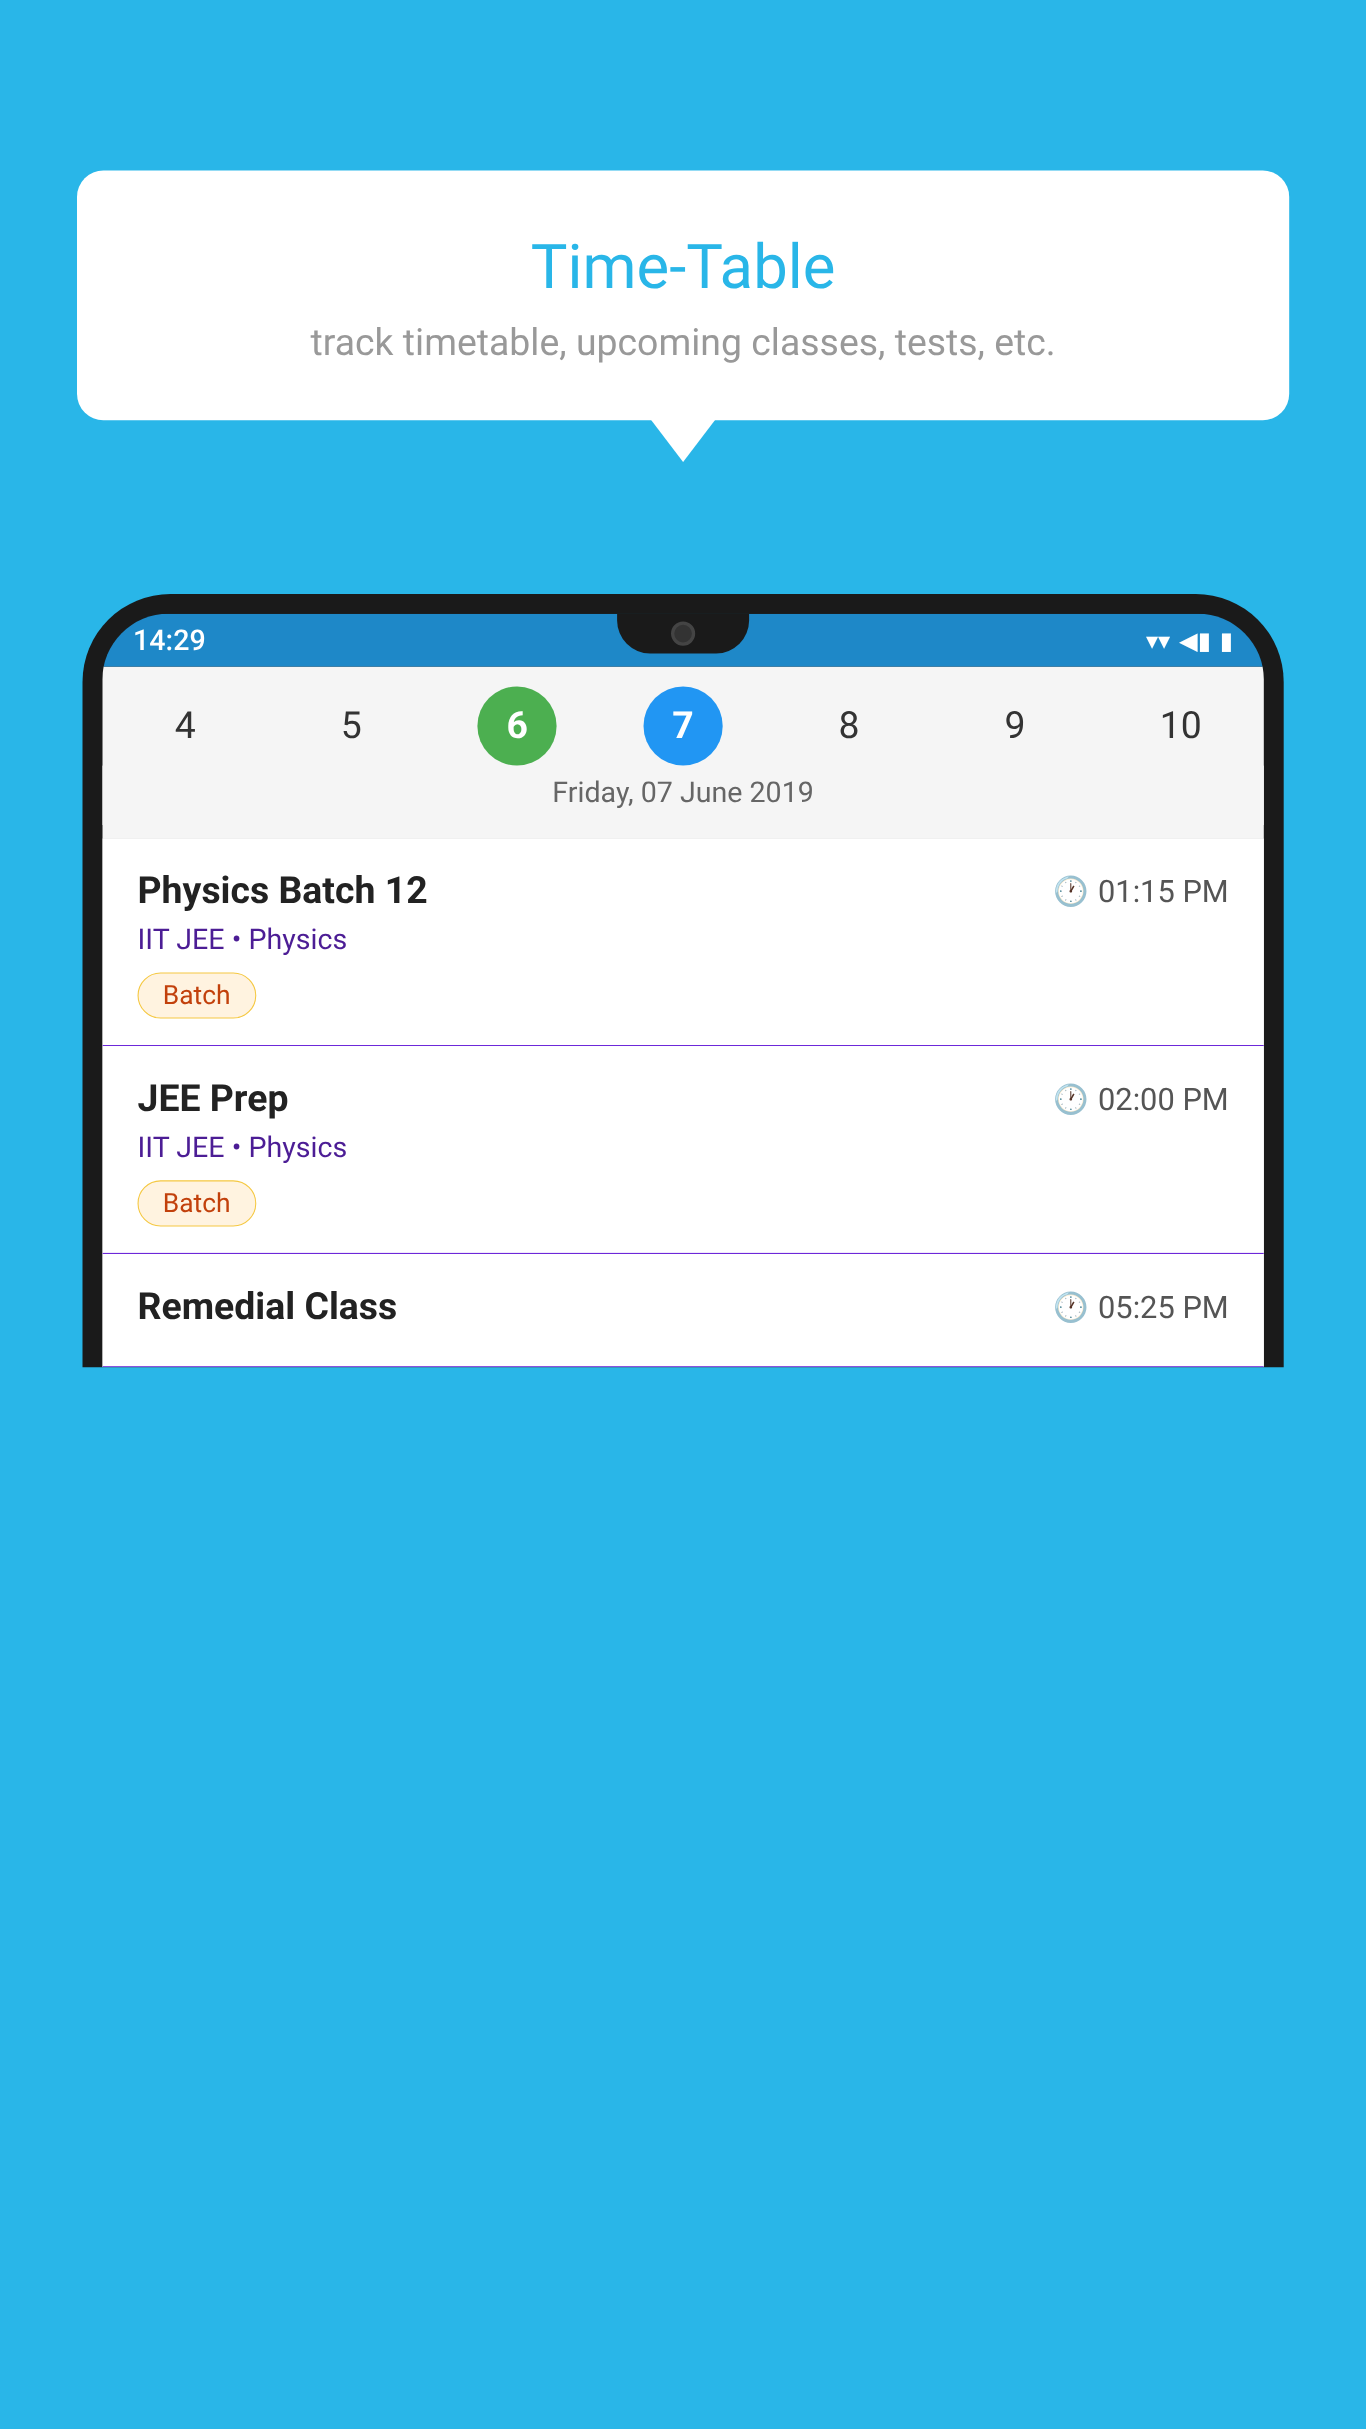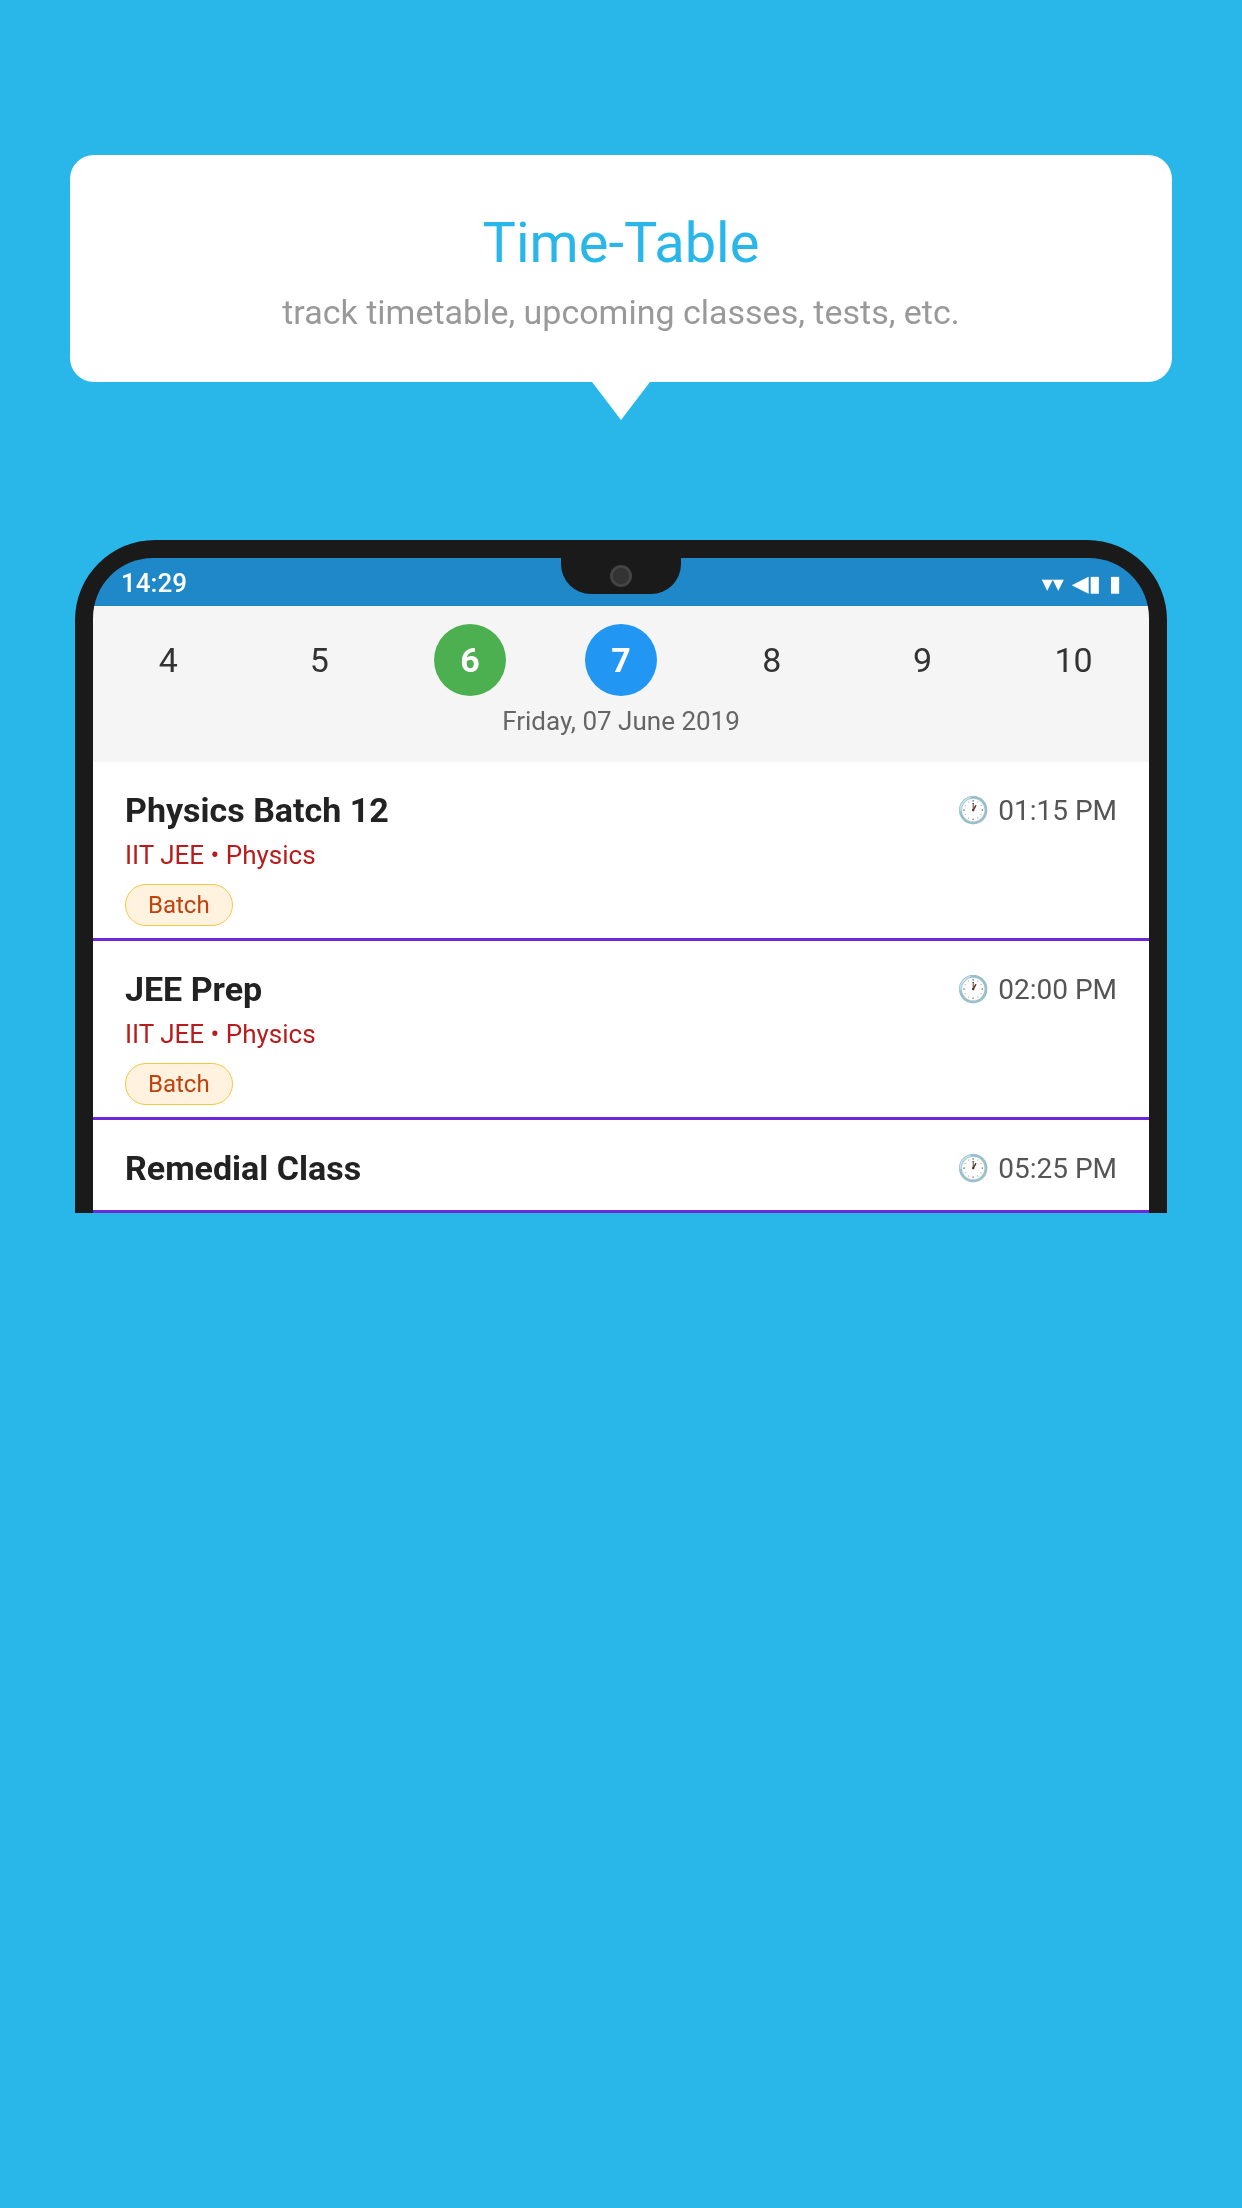--- a/index.html
+++ b/index.html
@@ -222,22 +222,22 @@
 
     
     .phone-screen {
       background: white;
       overflow: hidden;
     }
 
     
     .schedule-item {
       background: white;
-      padding: 28px 32px 12px;
-      border-bottom: 3px solid #6d28d9;
+      padding: 28px 32px 24px;
+      border-bottom: 1px solid #6d28d9;
     }
 
     .schedule-item-header {
       display: flex;
       justify-content: space-between;
       align-items: center;
       margin-bottom: 10px;
     }
 
     .schedule-item-title {
@@ -254,21 +254,21 @@
       color: #555;
     }
 
     .clock-icon {
       font-size: 26px;
       color: #888;
     }
 
     .schedule-item-subtitle {
       font-size: 26px;
-      color: #b91c1c;
+      color: #4c1d95;
       margin-bottom: 14px;
     }
 
     .batch-badge {
       display: inline-block;
       background: #FFF3E0;
       color: #c2410c;
       font-size: 24px;
       padding: 6px 22px;
       border-radius: 30px;

